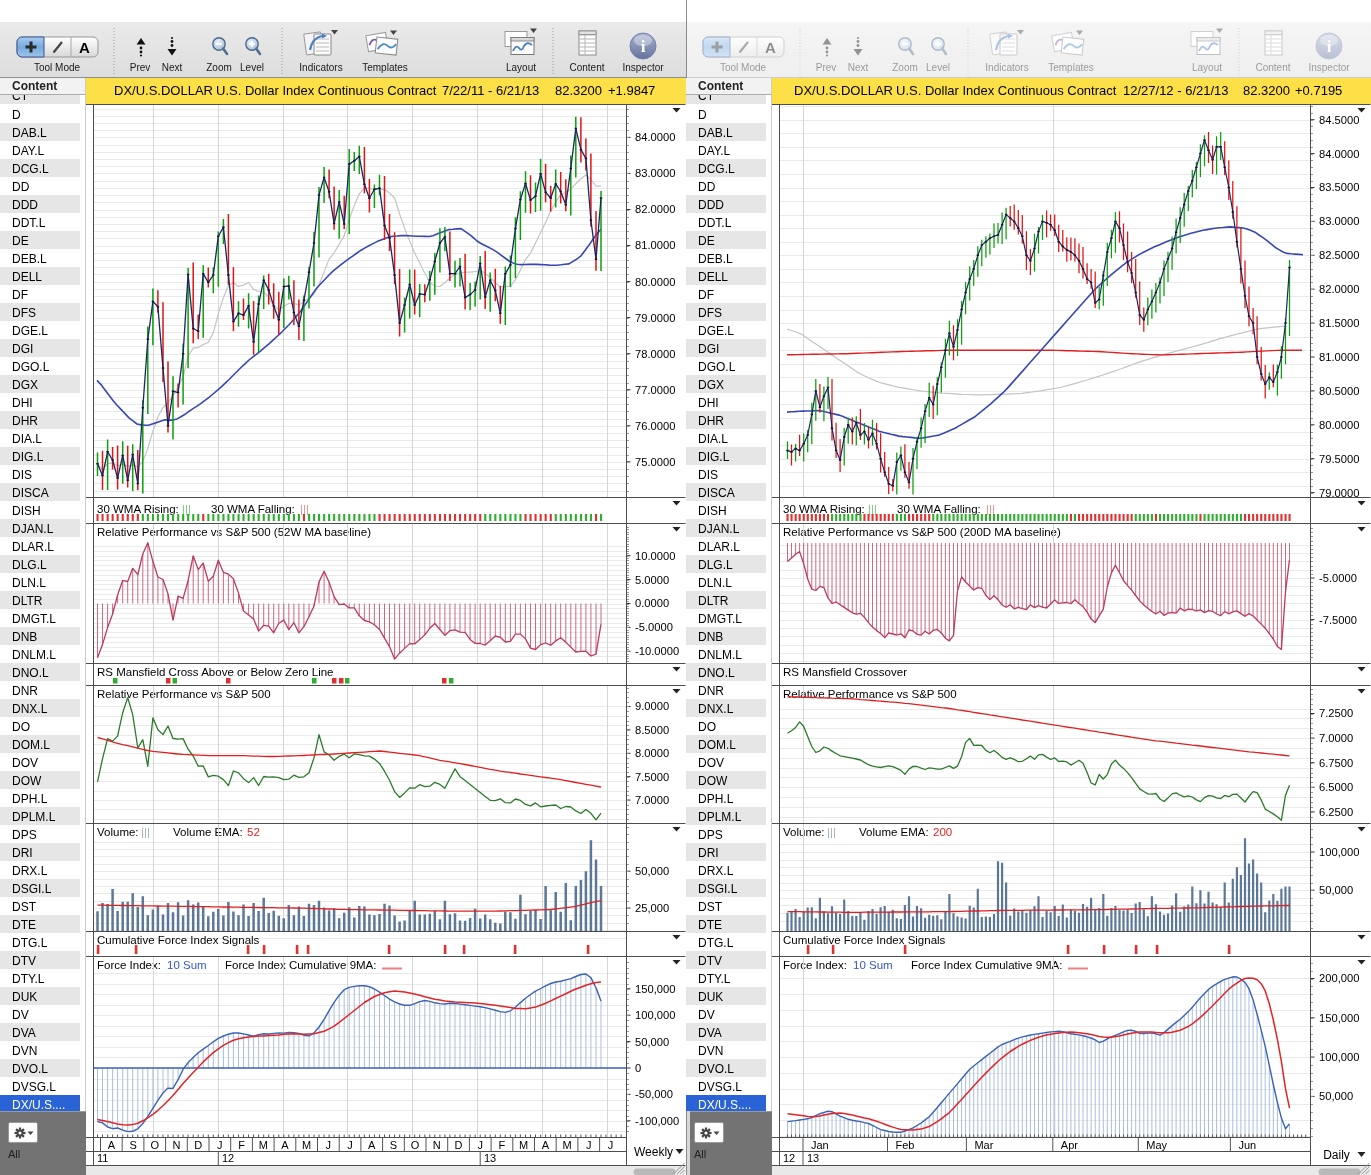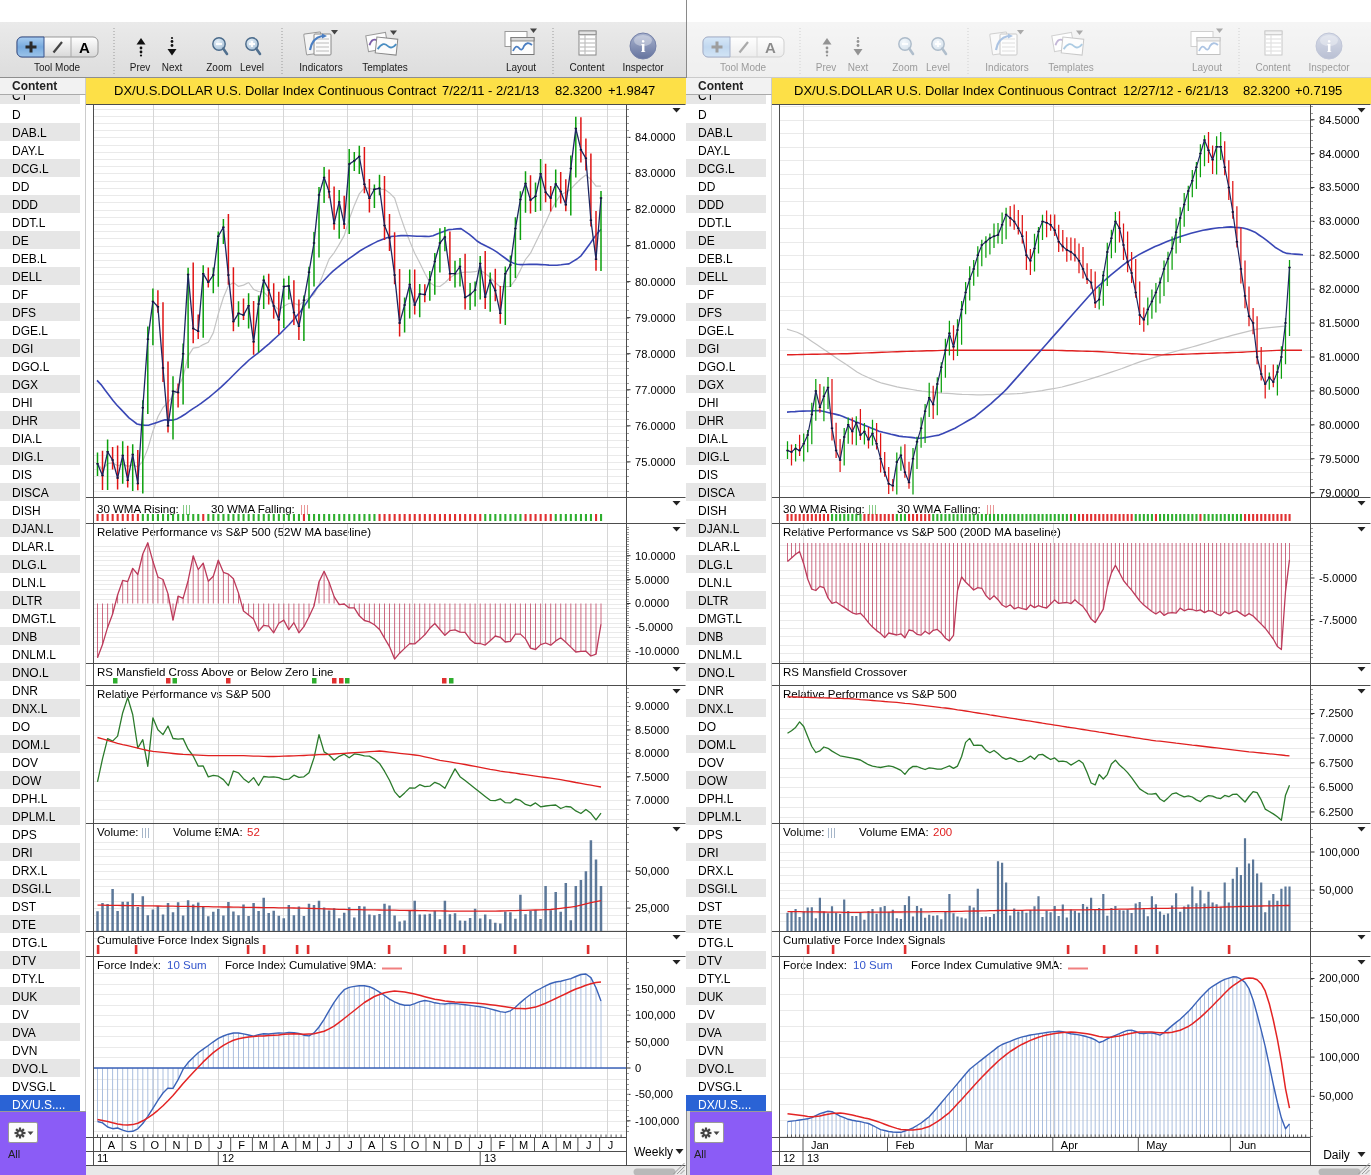--- a/index.html
+++ b/index.html
@@ -10,21 +10,21 @@
 .ticon { position:absolute; top:4px; left:50%; margin-left:-70px; }
 .toolbar { position:absolute; top:22px; left:0; width:100%; height:56px;
   background:linear-gradient(#eaeaea,#dddddd); border-bottom:1px solid #8e8e8e; }
 .tblbl { position:absolute; top:40px; transform:translateX(-50%); font-size:10px; color:#1a1a1a; }
 .sidehead { position:absolute; top:78px; left:0; width:86px; height:17px; background:#f2f2f2;
   border-bottom:1px solid #aaa; border-right:1px solid #ccc; font-size:12px; font-weight:bold; color:#222; padding:1px 0 0 12px; z-index:30; }
 .sidebar { position:absolute; top:95px; left:0; width:86px; height:1016px; background:#fff; overflow:hidden;
   border-right:1px solid #ccc; z-index:30; }
 .srow { position:absolute; left:0; width:80px; height:18px; font-size:12px; padding:2.5px 0 0 12px; white-space:nowrap; }
 .sthumb { position:absolute; top:289px; left:83px; width:7px; height:33px; background:#bbb; border-radius:3.5px; }
-.sidebottom { position:absolute; top:1111px; left:0; width:86px; height:64px; background:#8b5cf6; border-top:1px solid #999; }
+.sidebottom { position:absolute; top:1111px; left:0; width:86px; height:64px; background:#737373; border-top:1px solid #999; }
 .gearbtn { position:absolute; top:10px; left:8px; width:30px; height:21px; background:#fdfdfd; border:1px solid #999; border-radius:2px; padding:3px 0 0 4px; }
 .alllbl { position:absolute; top:36px; left:8px; font-size:11px; color:#222; }
 .chdr { position:absolute; top:78px; width:686px; height:26px; background:#fde047; font-size:13px; color:#000; padding-top:5px; }
 svg.overlay { position:absolute; top:0; left:0; }
 </style></head><body>
 
 <div class="win" style="left:0px">
   <div class="toolbar" style="opacity:1">
     <svg width="686" height="56" viewBox="0 22 686 56" style="position:absolute;top:0;left:0">
       <defs>
@@ -383,21 +383,21 @@
             <circle cx="7" cy="7" r="1.6" fill="#fdfdfd"></circle>
           </g>
           <path d="M14.5 5.5 l6 0 -3 3.6 Z" fill="#444"></path>
         </svg></div>
      <div class="alllbl">All</div>
   </div>
 </div>
 <div class="chdr" style="left:0px">
     <span style="position:absolute;left:114px">DX/U.S.DOLLAR</span>
     <span style="position:absolute;left:216px">U.S. Dollar Index Continuous Contract</span>
-    <span style="position:absolute;left:442px">7/22/11 - 2/21/13</span>
+    <span style="position:absolute;left:442px">7/22/11 - 6/21/13</span>
     <span style="position:absolute;left:555px">82.3200</span>
     <span style="position:absolute;left:608px">+1.9847</span>
   </div>
 <div class="chdr" style="left:686px">
     <span style="position:absolute;left:108px">DX/U.S.DOLLAR</span>
     <span style="position:absolute;left:210px">U.S. Dollar Index Continuous Contract</span>
     <span style="position:absolute;left:437px">12/27/12 - 6/21/13</span>
     <span style="position:absolute;left:557px">82.3200</span>
     <span style="position:absolute;left:609px">+0.7195</span>
   </div>

